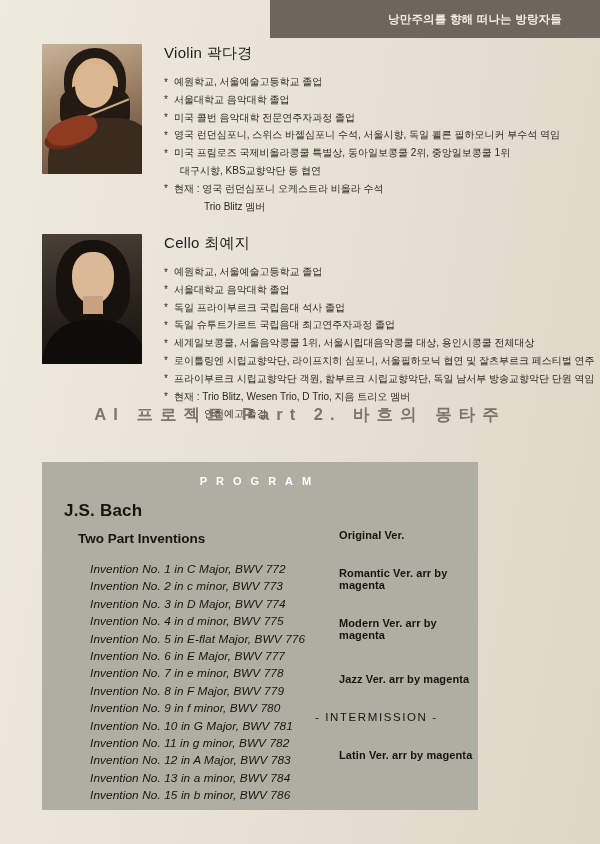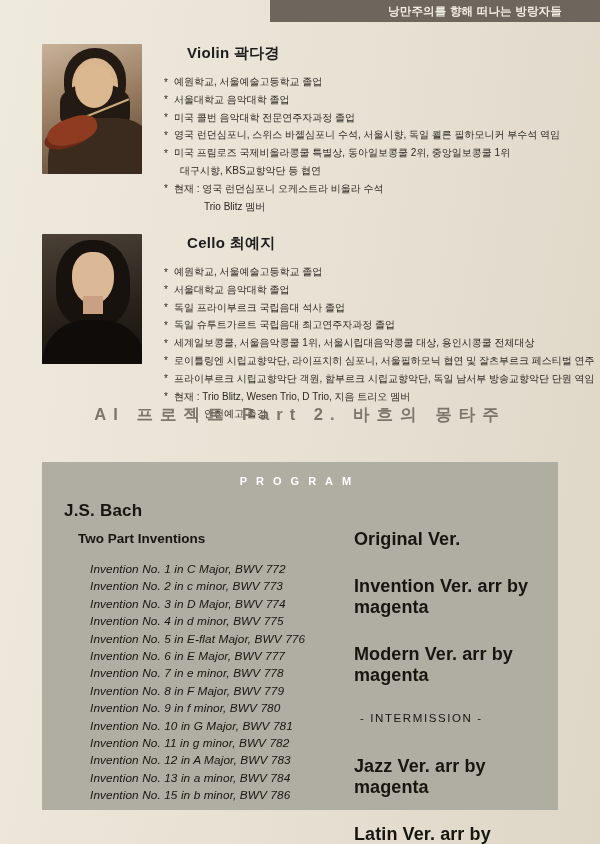--- a/index.html
+++ b/index.html
@@ -21,21 +21,21 @@
     width: 600px;
     height: 844px;
     background: linear-gradient(100deg, #efeade 0%, #e9e3d6 40%, #e4ddcf 70%, #ded6c6 100%);
   }
   
   .top-banner {
     position: absolute;
     top: 0;
     right: 0;
     width: 330px;
-    height: 22px;
+    height: 38px;
     background: #6e665c;
     color: #f2ede3;
     font-size: 11.5px;
     font-weight: bold;
     letter-spacing: 0.2px;
     display: flex;
     align-items: center;
     justify-content: flex-end;
     padding-right: 38px;
     padding-left: 44px;
@@ -51,24 +51,23 @@
     flex: 0 0 100px;
     border-radius: 1px;
     overflow: hidden;
     position: relative;
   }
   .performer .info {
     margin-left: 22px;
   }
   .performer .title {
     font-size: 15px;
-    font-weight: bold;
+    font-weight: normal;
     margin-bottom: 10px;
     letter-spacing: 0.3px;
-    margin-left: 23px;
   }
   .bullets {
     list-style: none;
     margin: 0;
     padding: 0;
   }
   .bullets li {
     font-size: 10px;
     line-height: 1.78;
     color: #2a2722;
@@ -190,21 +189,21 @@
     letter-spacing: 7px;
     color: #6b6358;
     opacity: 0.85;
   }
 
   
   .program-panel {
     position: absolute;
     left: 42px;
     top: 462px;
-    width: 516px;
+    width: 436px;
     height: 348px;
     background: #b0ada2;
   }
   .program-label {
     text-align: center;
     font-size: 11px;
     font-weight: bold;
     letter-spacing: 9px;
     color: #ffffff;
     padding-top: 13px;
@@ -233,25 +232,26 @@
     margin: 0 0 10px 14px;
   }
   .invention {
     font-size: 11.8px;
     font-style: italic;
     color: #17150f;
     margin: 0 0 3.4px 26px;
     letter-spacing: 0.1px;
   }
   .ver {
-    font-size: 18px;
+    font-size: 11px;
     font-weight: bold;
     color: #17150f;
     margin-bottom: 26px;
     letter-spacing: 0.1px;
+    margin-left: 30px;
   }
   .ver.intermission {
     font-weight: normal;
     letter-spacing: 1.6px;
     font-size: 11.5px;
     margin-left: 6px;
   }
   .spacer-sm { height: 6px; }
 </style>
 </head>
@@ -330,22 +330,22 @@
         <div class="invention">Invention No. 8 in F Major, BWV 779</div>
         <div class="invention">Invention No. 9 in f minor, BWV 780</div>
         <div class="invention">Invention No. 10 in G Major, BWV 781</div>
         <div class="invention">Invention No. 11 in g minor, BWV 782</div>
         <div class="invention">Invention No. 12 in A Major, BWV 783</div>
         <div class="invention">Invention No. 13 in a minor, BWV 784</div>
         <div class="invention">Invention No. 15 in b minor, BWV 786</div>
       </div>
       <div class="col-right">
         <div class="ver">Original Ver.</div>
-        <div class="ver" style="margin-top:18px;">Invention Ver. arr by magenta</div>
+        <div class="ver" style="margin-top:18px;">Romantic Ver. arr by magenta</div>
         <div class="ver" style="margin-top:18px;">Modern Ver. arr by magenta</div>
+        <div class="ver" style="margin-top:32px;">Jazz Ver. arr by magenta</div>
         <div class="ver intermission" style="margin-top:26px;">- INTERMISSION -</div>
-        <div class="ver" style="margin-top:32px;">Jazz Ver. arr by magenta</div>
         <div class="ver" style="margin-top:26px;">Latin Ver. arr by magenta</div>
       </div>
     </div>
   </div>
 
 </div>
 
 </body></html>

